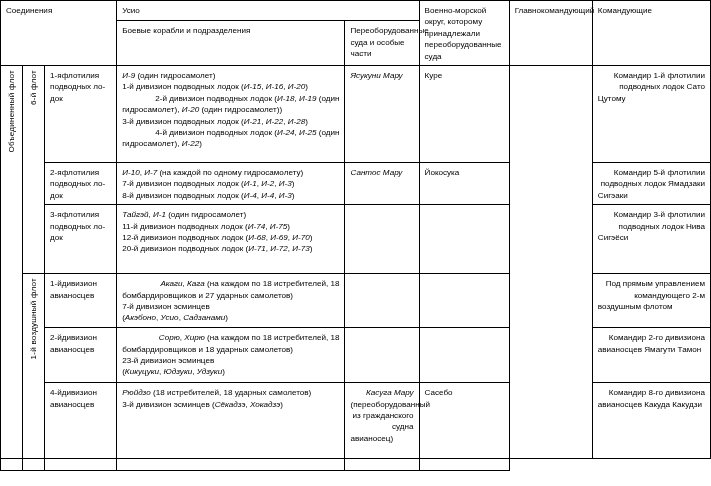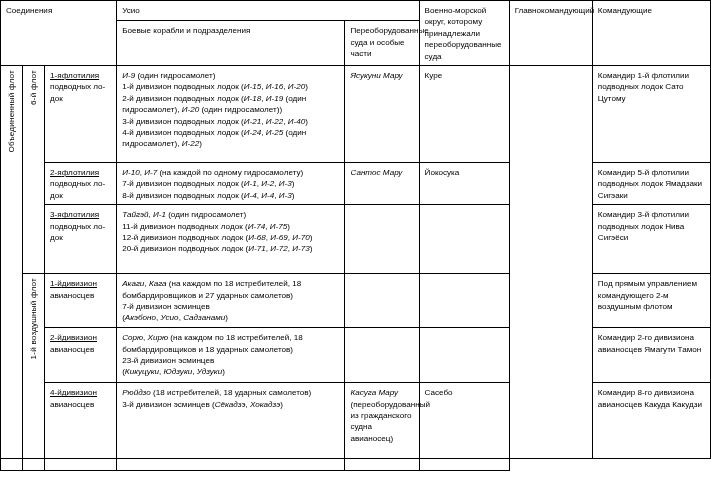--- a/index.html
+++ b/index.html
@@ -69,27 +69,27 @@
   
   td.unit {
     text-align: justify;
     text-align-last: left;
     hyphens: manual;
   }
   td.unit .line1 {
     display: block;
     text-align: justify;
     text-align-last: justify;
-    text-decoration: underline;
   }
   td.forces p,
   td.convert p,
   td.cmdr p,
   td.unit p {
     margin: 0;
+    text-align: right;
   }
   .just {
     text-align: justify;
     text-align-last: left;
   }
   i, em { font-style: italic; }
   
   col.c-fleet   { width: 22px; }
   col.c-subf    { width: 22px; }
   col.c-unit    { width: 72px; }
@@ -134,21 +134,21 @@
             <span class="vtext">Объединенный флот</span>
           </td>
           <td class="vert" rowspan="3">
             <span class="vtext">6-й флот</span>
           </td>
           <td class="unit"><span class="line1"><span>1-я</span><span>флотилия</span></span><span class="just">подводных ло-док</span></td>
           <td class="forces just">
             <p><i>И-9</i> (один гидросамолет)</p>
             <p>1-й дивизион подводных лодок (<i>И-15</i>, <i>И-16</i>, <i>И-20</i>)</p>
             <p>2-й дивизион подводных лодок (<i>И-18</i>, <i>И-19</i> (один гидросамолет), <i>И-20</i> (один гидросамолет))</p>
-            <p>3-й дивизион подводных лодок (<i>И-21</i>, <i>И-22</i>, <i>И-40</i>)</p>
+            <p>3-й дивизион подводных лодок (<i>И-21</i>, <i>И-22</i>, <i>И-28</i>)</p>
             <p>4-й дивизион подводных лодок (<i>И-24</i>, <i>И-25</i> (один гидросамолет), <i>И-22</i>)</p>
           </td>
           <td class="convert just">
             <p><i>Ясукуни Мару</i></p>
           </td>
           <td>Куре</td>
           <td rowspan="6"></td>
           <td class="cmdr just">
             <p>Командир 1-й флотилии подводных лодок Сато Цутому</p>
           </td>

